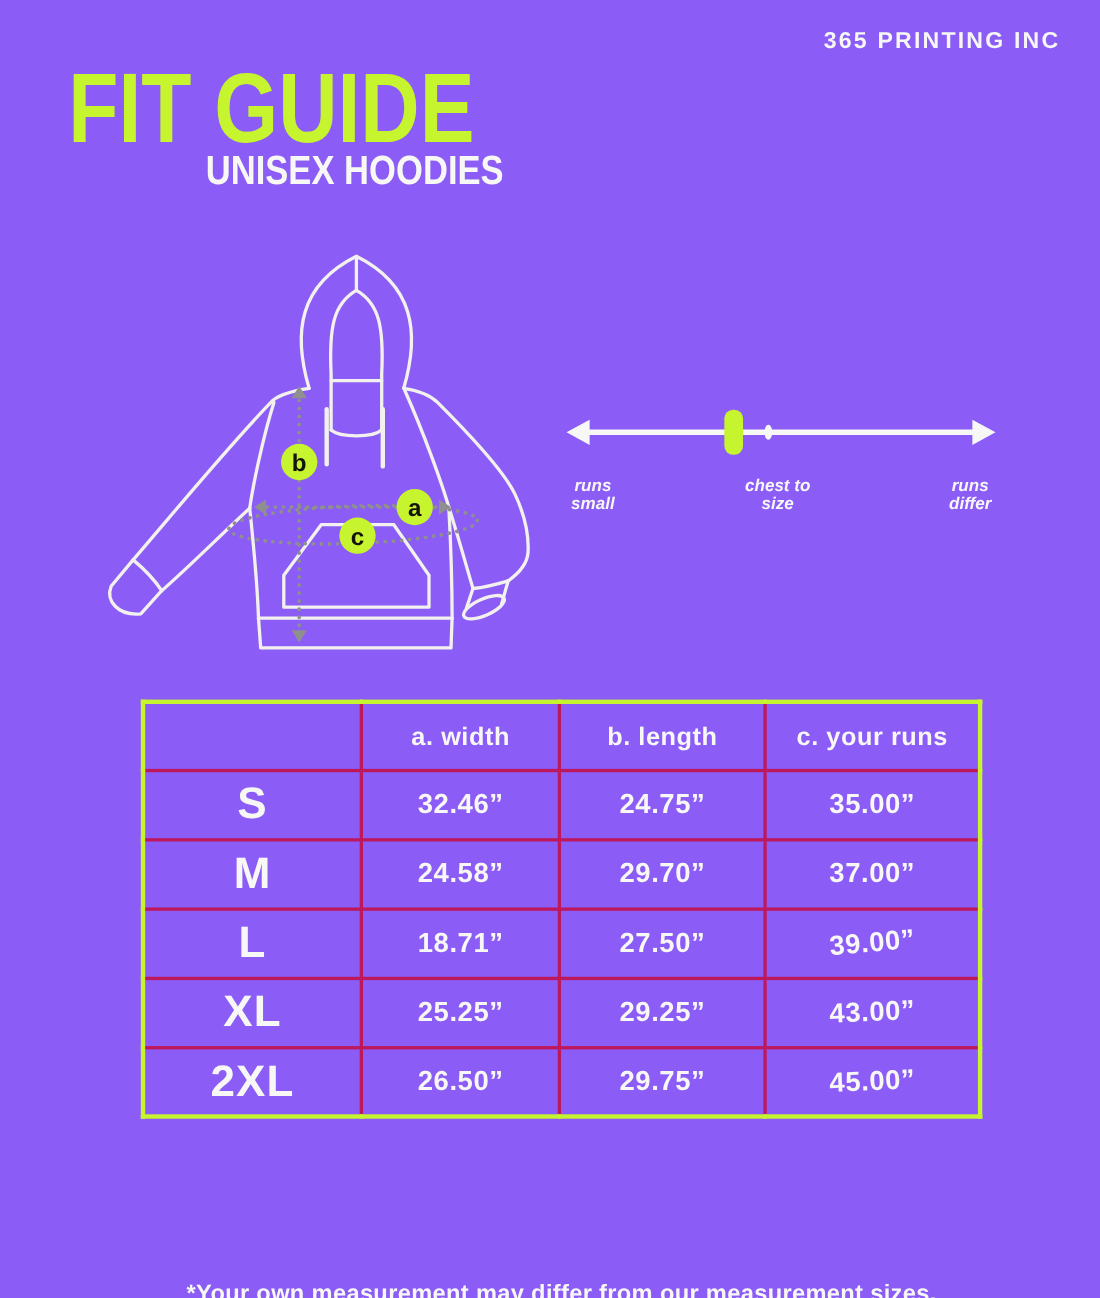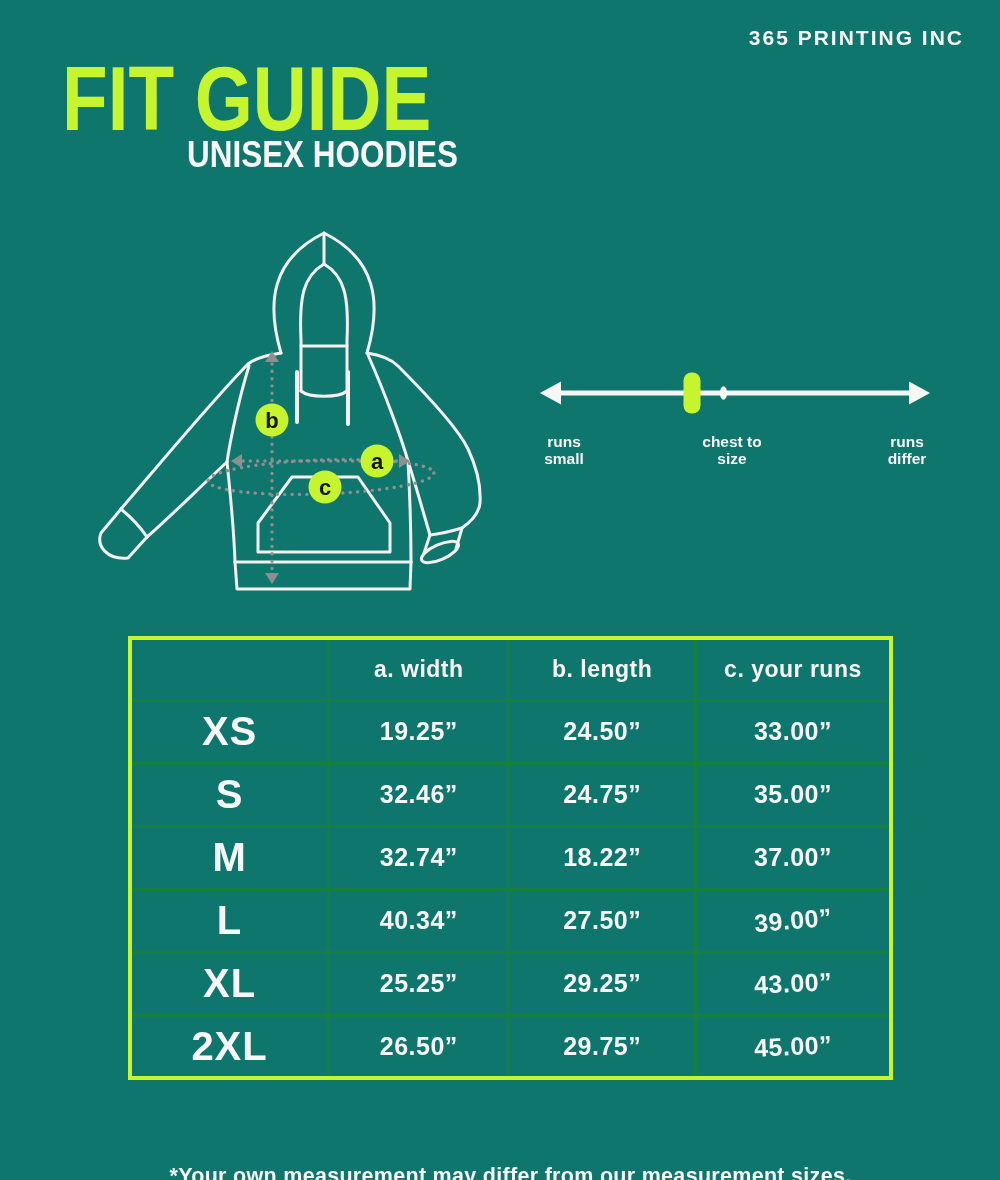--- a/index.html
+++ b/index.html
@@ -1,18 +1,18 @@
 <!DOCTYPE html>
 <html><head>
 <meta charset="utf-8">
 <style>
   html,body { margin:0; padding:0; background:#000; }
   .canvas {
     position:relative; width:1000px; height:1180px;
-    background:#0f766e; overflow:hidden;
+    background:#8b5cf6; overflow:hidden;
     font-family:"Liberation Sans", sans-serif;
     color:#f7f7f5;
   }
   .brand {
     position:absolute; top:26px; right:36px;
     font-size:21px; font-weight:bold; letter-spacing:2px;
     color:#f7f7f5; white-space:nowrap;
   }
   .title {
     position:absolute; left:62px; top:54px;
@@ -21,34 +21,34 @@
     transform:scaleX(0.83); transform-origin:left top;
     letter-spacing:0px;
   }
   .subtitle {
     position:absolute; left:187px; top:136px;
     font-size:37px; font-weight:bold; line-height:1;
     color:#f7f7f5; white-space:nowrap;
     transform:scaleX(0.85); transform-origin:left top;
   }
   .hoodie-svg { position:absolute; left:90px; top:215px; width:420px; height:400px; }
-  .scale-wrap { position:absolute; left:530px; top:370px; width:410px; height:110px; }
+  .scale-wrap { position:absolute; left:505px; top:370px; width:410px; height:110px;font-style:italic; }
   .scale-svg { position:absolute; left:0; top:0; width:410px; height:50px; }
   .scale-label {
     position:absolute; top:64px; transform:translateX(-50%);
     text-align:center; font-weight:bold; font-size:15.5px; line-height:1.08;
     color:#f7f7f5; white-space:nowrap;
   }
   .size-table {
     position:absolute; left:128px; top:636px; width:765px;
     border-collapse:collapse; table-layout:fixed;
     border:4px solid #c6f42e;
   }
   .size-table th, .size-table td {
-    border:3px solid #15803d; text-align:center; vertical-align:middle; padding:0;
+    border:3px solid #be185d; text-align:center; vertical-align:middle; padding:0;
   }
   .size-table thead tr { height:62px; }
   .size-table tbody tr { height:63px; }
   .size-table th { font-size:23px; font-weight:bold; letter-spacing:0.5px; }
   .cell-size { font-size:40px; font-weight:bold; letter-spacing:1px; }
   .cell-val  { font-size:25px; font-weight:bold; letter-spacing:0.5px; }
   .tilt-a { display:inline-block; transform:rotate(-5deg); }
   .tilt-b { display:inline-block; transform:rotate(-2.5deg); }
   .footnote {
     position:absolute; left:128px; top:1164px; width:765px;
@@ -170,40 +170,34 @@
     <thead>
       <tr>
         <th></th>
         <th>a. width</th>
         <th>b. length</th>
         <th>c. your runs</th>
       </tr>
     </thead>
     <tbody>
       <tr>
-        <td class="cell-size">XS</td>
-        <td class="cell-val">19.25”</td>
-        <td class="cell-val">24.50”</td>
-        <td class="cell-val">33.00”</td>
-      </tr>
-      <tr>
         <td class="cell-size">S</td>
         <td class="cell-val">32.46”</td>
         <td class="cell-val">24.75”</td>
         <td class="cell-val">35.00”</td>
       </tr>
       <tr>
         <td class="cell-size">M</td>
-        <td class="cell-val">32.74”</td>
-        <td class="cell-val">18.22”</td>
+        <td class="cell-val">24.58”</td>
+        <td class="cell-val">29.70”</td>
         <td class="cell-val">37.00”</td>
       </tr>
       <tr>
         <td class="cell-size">L</td>
-        <td class="cell-val">40.34”</td>
+        <td class="cell-val">18.71”</td>
         <td class="cell-val">27.50”</td>
         <td class="cell-val"><span class="tilt-a">39.00”</span></td>
       </tr>
       <tr>
         <td class="cell-size">XL</td>
         <td class="cell-val">25.25”</td>
         <td class="cell-val">29.25”</td>
         <td class="cell-val"><span class="tilt-b">43.00”</span></td>
       </tr>
       <tr>

